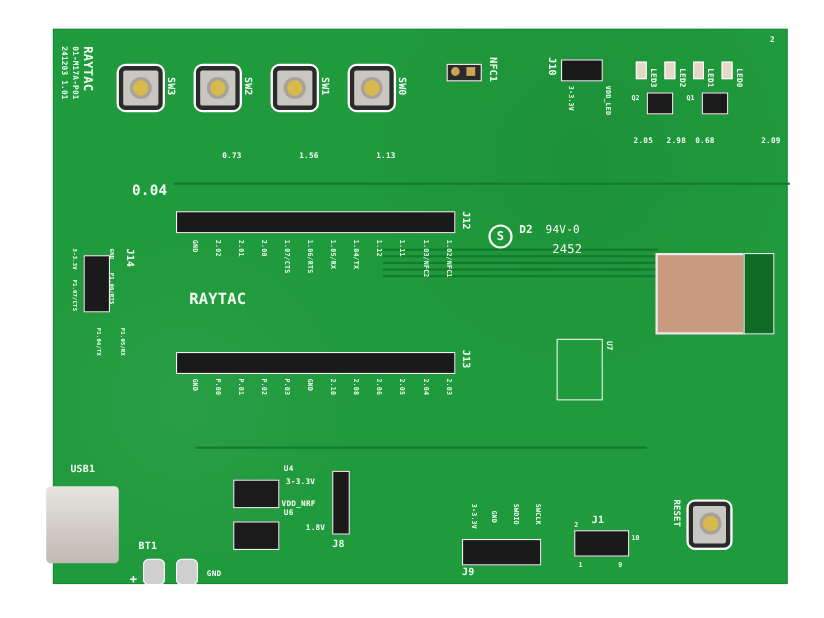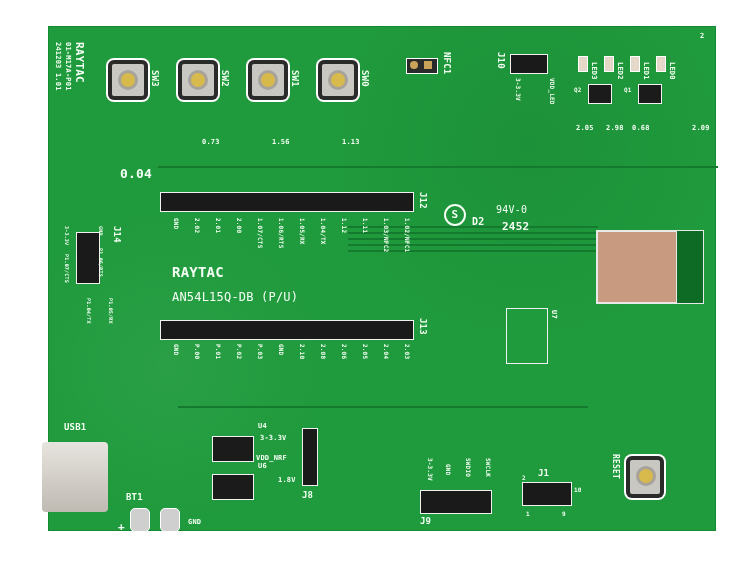--- a/index.html
+++ b/index.html
@@ -99,21 +99,20 @@
     <div class="silk rot90" style="left:237px;top:192px;font-size:6px;">1.06/RTS</div>
     <div class="silk rot90" style="left:258px;top:192px;font-size:6px;">1.05/RX</div>
     <div class="silk rot90" style="left:279px;top:192px;font-size:6px;">1.04/TX</div>
     <div class="silk rot90" style="left:300px;top:192px;font-size:6px;">1.12</div>
     <div class="silk rot90" style="left:321px;top:192px;font-size:6px;">1.11</div>
     <div class="silk rot90" style="left:342px;top:192px;font-size:6px;">1.03/NFC2</div>
     <div class="silk rot90" style="left:363px;top:192px;font-size:6px;">1.02/NFC1</div>
   </div>
 
   <div class="silk" style="left:124px;top:238px;font-size:14px;">RAYTAC</div>
-  <div class="silk" style="left:124px;top:264px;font-size:12px;font-weight:normal;">AN54L15Q-DB (P/U)</div>
 
   <div class="header" style="left:28px;top:206px;width:22px;height:50px;"></div>
   <div class="silk rot90" style="left:74px;top:200px;">J14</div>
   <div class="silk rot90" style="left:22px;top:200px;font-size:5px;">3-3.3V</div>
   <div class="silk rot90" style="left:56px;top:200px;font-size:5px;">GND</div>
   <div class="silk rot90" style="left:22px;top:228px;font-size:5px;">P1.07/CTS</div>
   <div class="silk rot90" style="left:56px;top:222px;font-size:5px;">P1.06/RTS</div>
   <div class="silk rot90" style="left:44px;top:272px;font-size:5px;">P1.04/TX</div>
   <div class="silk rot90" style="left:66px;top:272px;font-size:5px;">P1.05/RX</div>
 
@@ -128,23 +127,23 @@
     <div class="silk rot90" style="left:237px;top:318px;font-size:6px;">GND</div>
     <div class="silk rot90" style="left:258px;top:318px;font-size:6px;">2.10</div>
     <div class="silk rot90" style="left:279px;top:318px;font-size:6px;">2.08</div>
     <div class="silk rot90" style="left:300px;top:318px;font-size:6px;">2.06</div>
     <div class="silk rot90" style="left:321px;top:318px;font-size:6px;">2.05</div>
     <div class="silk rot90" style="left:342px;top:318px;font-size:6px;">2.04</div>
     <div class="silk rot90" style="left:363px;top:318px;font-size:6px;">2.03</div>
   </div>
 
   <div class="silk" style="left:396px;top:178px;width:18px;height:18px;border:2px solid #f4fff4;border-radius:50%;text-align:center;line-height:18px;font-size:11px;">S</div>
-  <div class="silk" style="left:424px;top:190px;font-size:10px;">D2</div>
+  <div class="silk" style="left:424px;top:178px;font-size:10px;">D2</div>
   <div class="silk" style="left:448px;top:178px;font-size:10px;font-weight:normal;">94V-0</div>
-  <div class="silk" style="left:454px;top:194px;font-size:11px;font-weight:bold;">2452</div>
+  <div class="silk" style="left:454px;top:194px;font-size:11px;font-weight:normal;">2452</div>
 
   <div class="module" style="left:548px;top:204px;width:78px;height:70px;"></div>
   <div style="position:absolute;left:628px;top:204px;width:26px;height:72px;background:#0e6b25;border:1px solid #e9e9e9;"></div>
 
   <div class="chip" style="left:458px;top:282px;width:40px;height:54px;background:#1f9a3c;"></div>
   <div class="silk rot90" style="left:510px;top:284px;font-size:7px;">U7</div>
 
   <div class="silk" style="left:16px;top:396px;font-size:9px;">USB1</div>
   <div class="usbc" style="left:-6px;top:416px;width:66px;height:70px;"></div>
 

